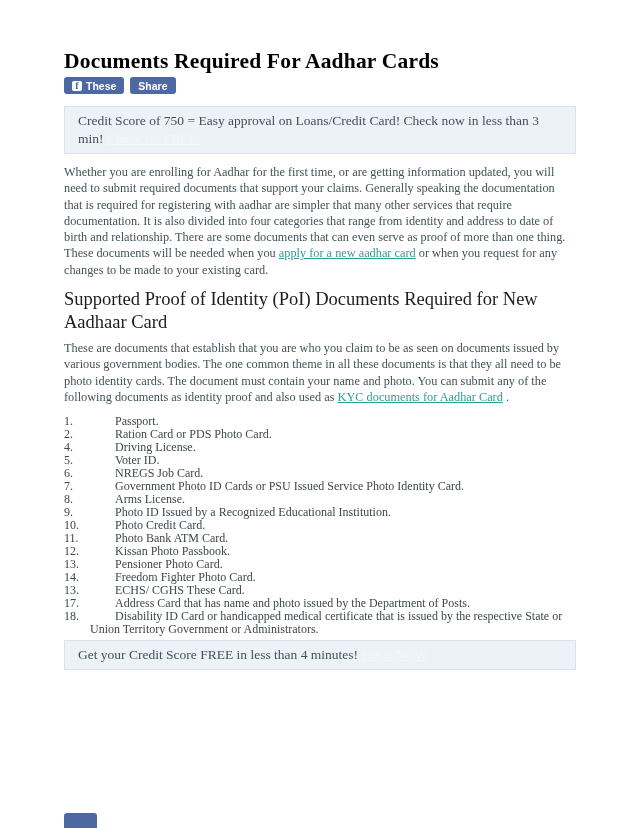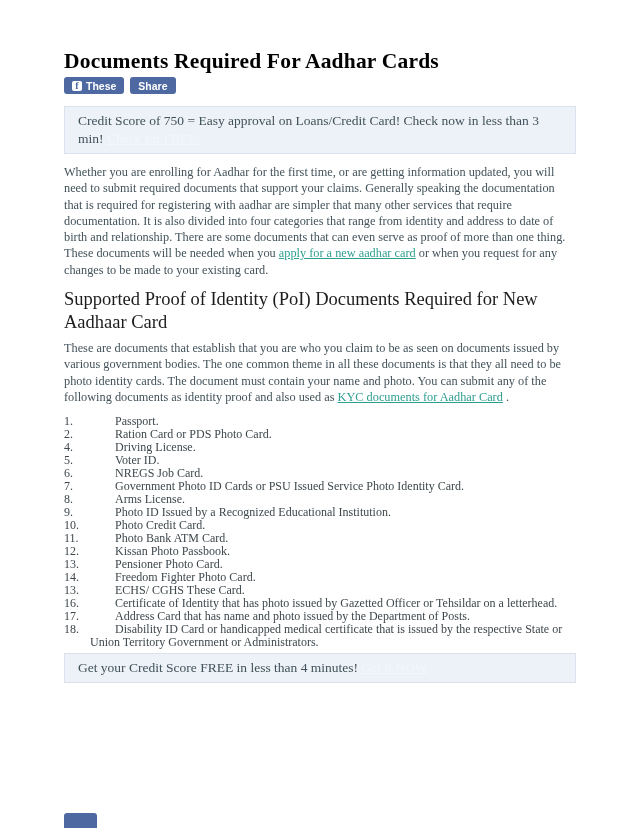--- a/index.html
+++ b/index.html
@@ -167,21 +167,20 @@
       <li><span class="num">6.</span><span>NREGS Job Card.</span></li>
       <li><span class="num">7.</span><span>Government Photo ID Cards or PSU Issued Service Photo Identity Card.</span></li>
       <li><span class="num">8.</span><span>Arms License.</span></li>
       <li><span class="num">9.</span><span>Photo ID Issued by a Recognized Educational Institution.</span></li>
       <li><span class="num">10.</span><span>Photo Credit Card.</span></li>
       <li><span class="num">11.</span><span>Photo Bank ATM Card.</span></li>
       <li><span class="num">12.</span><span>Kissan Photo Passbook.</span></li>
       <li><span class="num">13.</span><span>Pensioner Photo Card.</span></li>
       <li><span class="num">14.</span><span>Freedom Fighter Photo Card.</span></li>
       <li><span class="num">13.</span><span>ECHS/ CGHS These Card.</span></li>
-      <li><span class="num">16.</span><span>Certificate of Identity that has photo issued by Gazetted Officer or Tehsildar on a letterhead.</span></li>
       <li><span class="num">17.</span><span>Address Card that has name and photo issued by the Department of Posts.</span></li>
       <li><span class="num">18.</span><span>Disability ID Card or handicapped medical certificate that is issued by the respective State or Union Territory Government or Administrators.</span></li>
     </ol>
 
   <div class="banner single">
     <span>Get your Credit Score FREE in less than 4 minutes!</span>
     <a class="banner-link">Get it NOW</a>
   </div>
 
 

